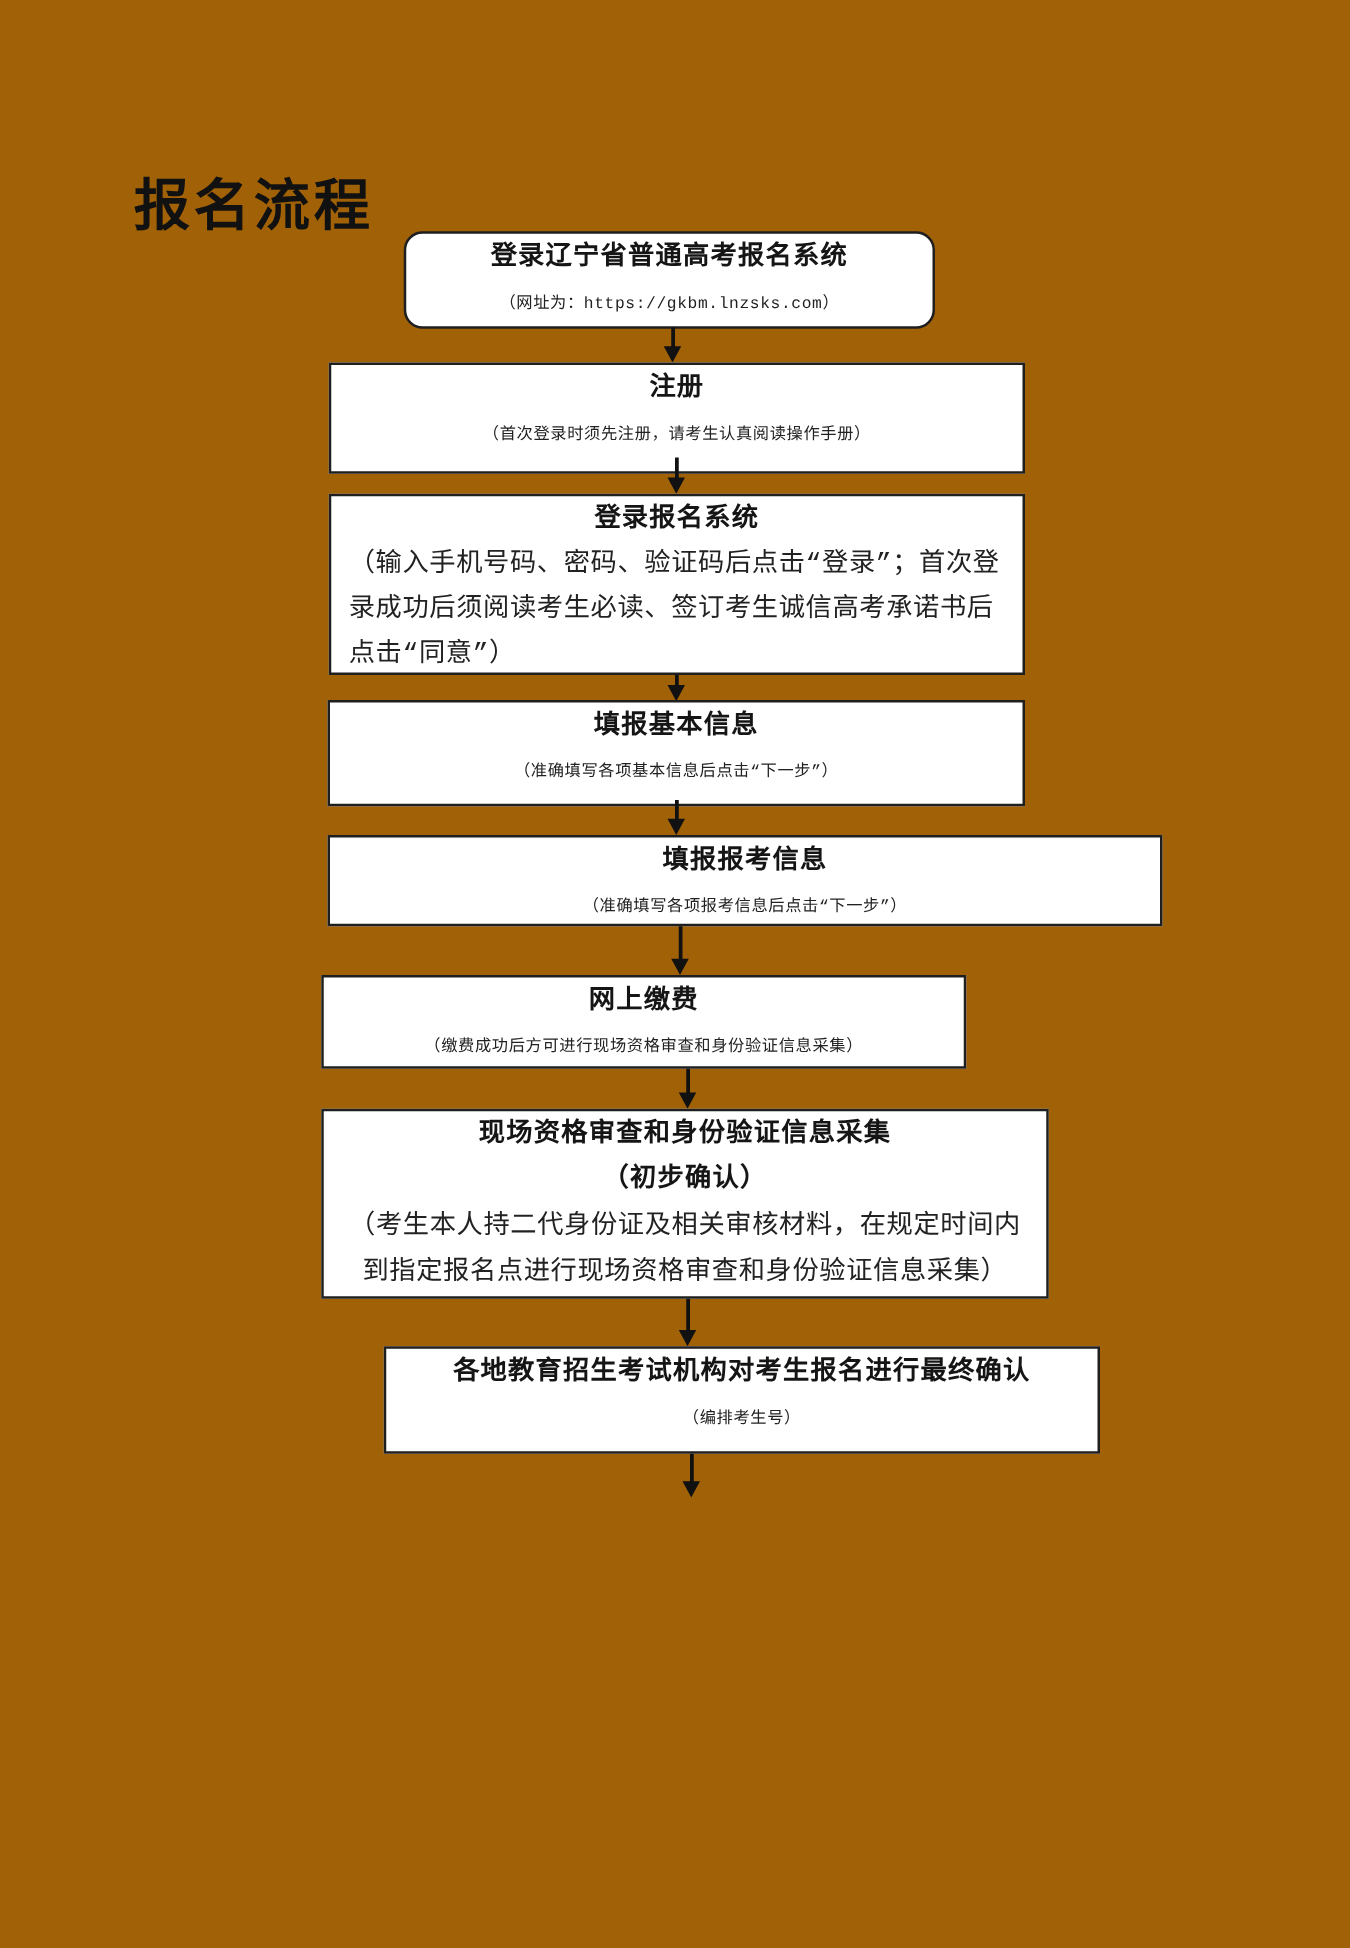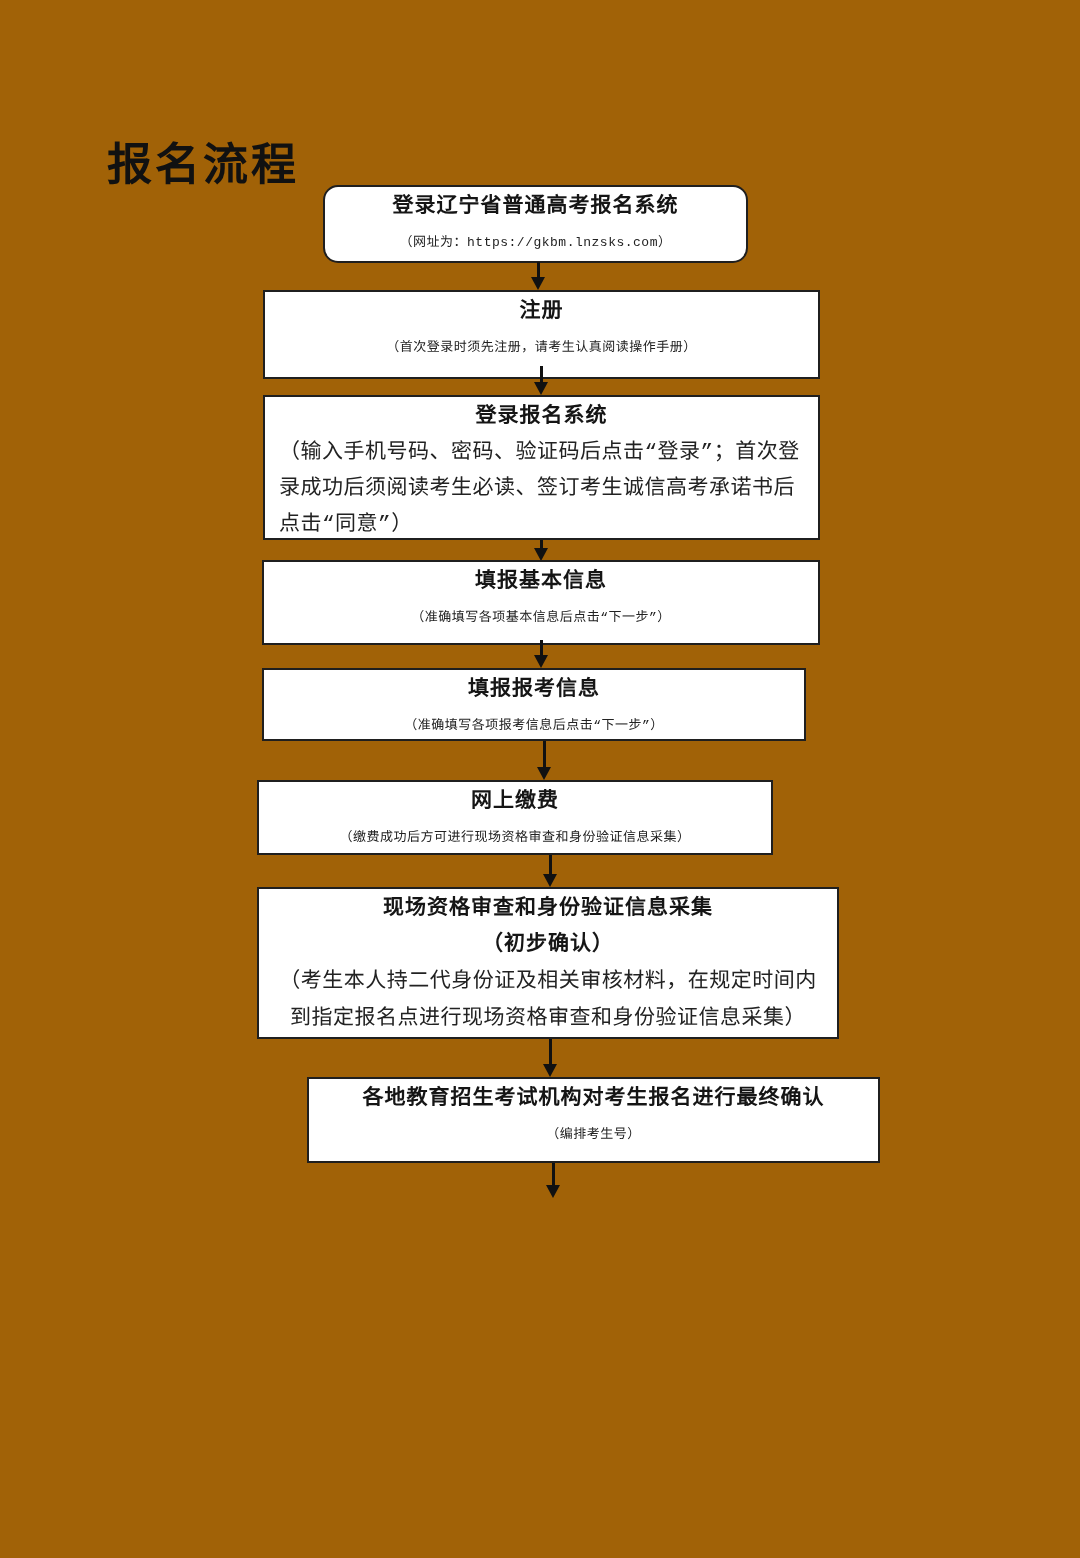--- a/index.html
+++ b/index.html
@@ -88,21 +88,21 @@
     border-left: 7px solid transparent;
     border-right: 7px solid transparent;
     border-top: 13px solid #111111;
   }
 
   
   #n0 { left: 323px; top: 185px; width: 425px; height: 78px; }
   #n1 { left: 263px; top: 290px; width: 557px; height: 89px; }
   #n2 { left: 263px; top: 395px; width: 557px; height: 145px; }
   #n3 { left: 262px; top: 560px; width: 558px; height: 85px; }
-  #n4 { left: 262px; top: 668px; width: 544px; height: 73px; }
+  #n4 { left: 262px; top: 668px; width: 668px; height: 73px; }
   #n5 { left: 257px; top: 780px; width: 516px; height: 75px; }
   #n6 { left: 257px; top: 887px; width: 582px; height: 152px; }
   #n7 { left: 267px; top: 1077px; width: 573px; height: 86px; margin-left: 40px; }
   #n8 { left: 403px; top: 1198px; width: 301px; height: 52px; }
 
   #a0 { left: 537px; top: 262px; height: 16px; }
   #a1 { left: 540px; top: 366px; height: 17px; }
   #a2 { left: 540px; top: 540px; height: 9px;  }
   #a3 { left: 540px; top: 640px; height: 16px; }
   #a4 { left: 543px; top: 741px; height: 27px; }

